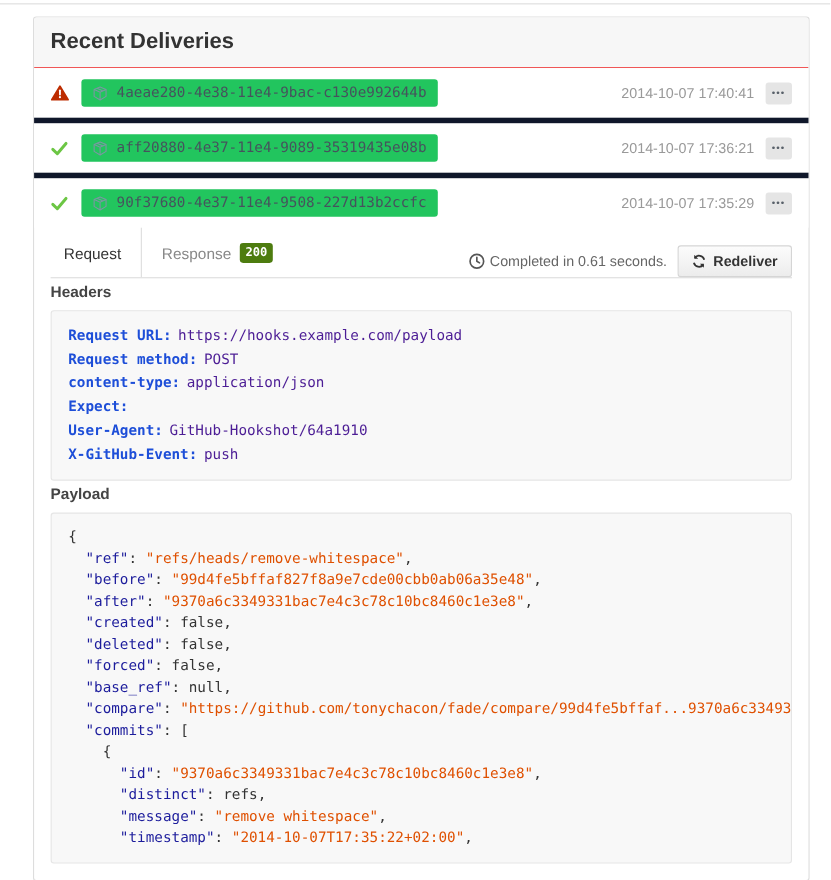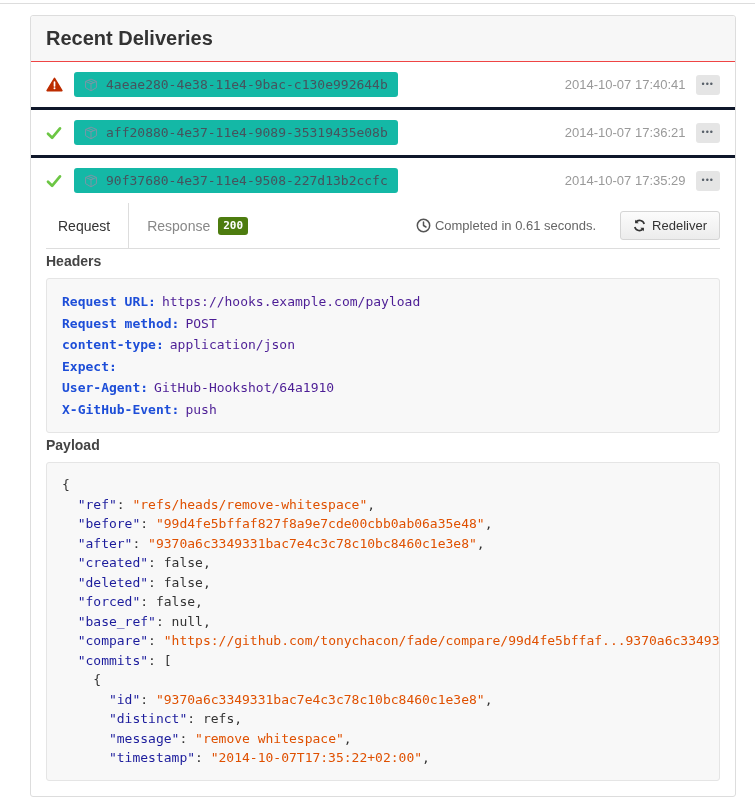--- a/index.html
+++ b/index.html
@@ -9,48 +9,48 @@
     -webkit-font-smoothing:antialiased;
   }
   .top-rule{border-top:1px solid #ddd;margin-top:3px;}
   .panel{margin:11px 19px 0 30px;border:1px solid #ddd;border-radius:3px;background:#fff;}
   .panel-header{
     background:#f7f7f7;border-bottom:1px solid #ef4444;border-radius:3px 3px 0 0;
     padding:11px 15px;font-size:20px;font-weight:bold;color:#333;
   }
   
   .row{display:flex;align-items:center;padding:10px 15px;background:#fff;}
-  .row + .row{border-top:3px solid #0f172a;}
+  .row + .row{border-top:5px solid #0f172a;}
   .status{width:19px;margin-right:9px;display:flex;align-items:center;}
   .pill{
     display:inline-flex;align-items:center;gap:8px;
-    background:#14b8a6;border-radius:3px;padding:5px 10px;cursor:pointer;
+    background:#22c55e;border-radius:3px;padding:5px 10px;cursor:pointer;
     font-family:"DejaVu Sans Mono","Liberation Mono",monospace;font-size:13px;color:#46535d;
   }
   .ts{margin-left:auto;color:#999;font-size:13px;}
   .kebab{
     margin-left:10px;background:#e5e5e5;border:0;border-radius:3px;cursor:pointer;
     color:#586069;font-size:9px;letter-spacing:1px;line-height:1;padding:5px 6px 6px;
     font-family:"Liberation Sans",sans-serif;
   }
   
-  .tabbar{display:flex;align-items:center;margin:0 15px;border-bottom:1px solid #ddd;height:45px;}
+  .tabbar{display:flex;align-items:flex-end;margin:0 15px;border-bottom:1px solid #ddd;height:45px;}
   .tab{font-size:14px;color:#888;padding:0 18px;height:45px;display:flex;align-items:center;gap:8px;cursor:pointer;}
   .tab.active{color:#333;}
   .tab.first{border-right:1px solid #ddd;padding-left:12px;}
   .badge{
     background:#4d7c0f;color:#fff;border-radius:3px;padding:2px 5px 3px;
     font-family:"DejaVu Sans Mono","Liberation Mono",monospace;font-size:11px;font-weight:bold;
   }
   .tab-right{margin-left:auto;display:flex;align-items:center;gap:4px;}
   .completed{color:#666;font-size:13px;}
   .redeliver{
-    display:inline-flex;align-items:center;gap:6px;margin-left:20px;cursor:pointer;
+    display:inline-flex;align-items:center;gap:6px;margin-left:6px;cursor:pointer;
     background:linear-gradient(#fcfcfc,#ececec);border:1px solid #d5d5d5;border-radius:3px;
-    padding:6px 12px;font-size:13px;font-weight:normal;color:#333;
+    padding:6px 12px;font-size:13px;font-weight:bold;color:#333;
     font-family:"Liberation Sans",sans-serif;
   }
   
   .detail-body{padding:0 15px 15px;}
   .section-title{font-size:14px;font-weight:bold;color:#444;margin:4px 0 9px;}
   .code-box{
     background:#f8f8f8;border:1px solid #e5e5e5;border-radius:3px;padding:12px 15px;
     font-family:"DejaVu Sans Mono","Liberation Mono",monospace;font-size:13px;
     overflow:hidden;
   }

